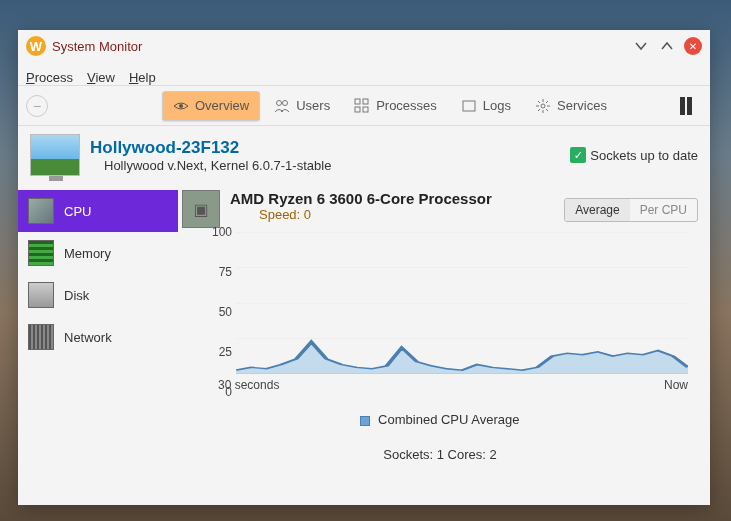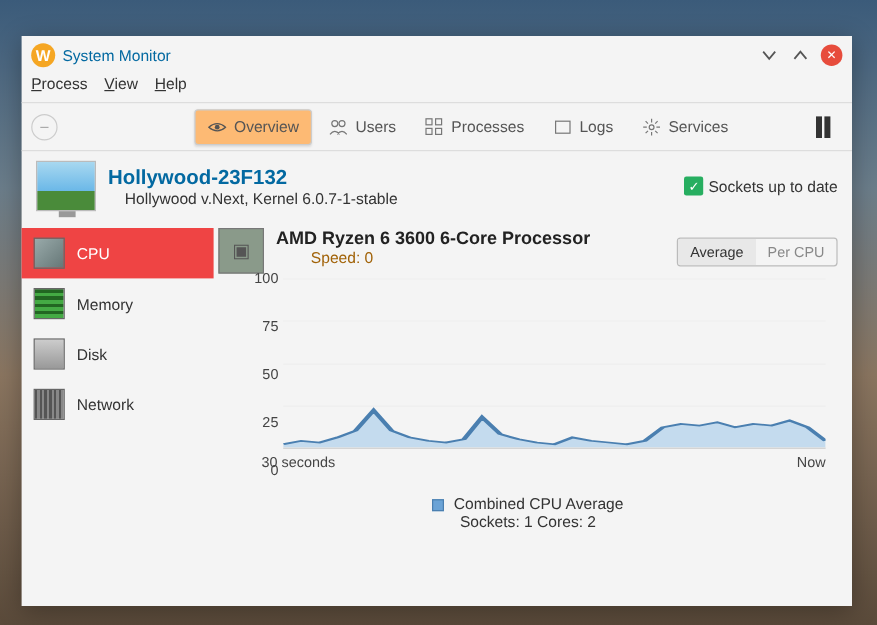--- a/index.html
+++ b/index.html
@@ -1,24 +1,24 @@
 <!DOCTYPE html>
 <html><head>
 <meta charset="utf-8">
 <style>
 * { box-sizing: border-box; margin: 0; padding: 0; font-family: -apple-system, "Segoe UI", sans-serif; }
 body { background: linear-gradient(180deg, #3b5b7a 0%, #6b7d8a 30%, #8a7560 60%, #5a4a3a 100%); width: 731px; height: 521px; overflow: hidden; position: relative; }
 .window { position: absolute; left: 18px; top: 30px; width: 692px; height: 475px; background: #f4f4f4; box-shadow: 0 4px 20px rgba(0,0,0,0.3); display: flex; flex-direction: column; }
 .titlebar { height: 32px; display: flex; align-items: center; padding: 0 8px; }
 .app-icon { width: 20px; height: 20px; background: #f5a623; border-radius: 50%; display: flex; align-items: center; justify-content: center; color: #fff; font-weight: bold; font-size: 13px; margin-right: 6px; }
-.title { font-size: 13px; color: #0369a1; flex: 1; }
+.title { font-size: 13px; color: #7f1d1d; flex: 1; }
 .win-btns { display: flex; gap: 8px; align-items: center; }
 .win-btn { width: 18px; height: 18px; display: flex; align-items: center; justify-content: center; cursor: pointer; }
 .close-btn { background: #e74c3c; border-radius: 50%; color: #fff; font-size: 10px; }
-.menubar { height: 24px; display: flex; align-items: flex-start; padding: 0 8px; gap: 14px; font-size: 13px; color: #333; border-bottom: 1px solid #ddd; }
+.menubar { height: 24px; display: flex; align-items: flex-end; padding: 0 8px; gap: 14px; font-size: 13px; color: #333; border-bottom: 1px solid #ddd; }
 .menu-item { cursor: pointer; }
 .menu-item u { text-decoration: underline; }
 .toolbar { height: 40px; display: flex; align-items: center; padding: 0 8px; gap: 4px; border-bottom: 1px solid #ddd; }
 .zoom-out { width: 22px; height: 22px; border: 1px solid #ccc; border-radius: 50%; display: flex; align-items: center; justify-content: center; color: #aaa; font-size: 14px; margin-right: 110px; }
 .tab { display: flex; align-items: center; gap: 6px; padding: 6px 10px; font-size: 13px; color: #555; cursor: pointer; border-radius: 3px; }
 .tab.active { background: #fdba74; border: 1px solid #ccc; box-shadow: 0 1px 2px rgba(0,0,0,0.1); }
 .tab-icon { width: 16px; height: 16px; }
 .spacer { flex: 1; }
 .pause-btn { width: 22px; height: 18px; display: flex; gap: 2px; cursor: pointer; }
 .pause-btn span { width: 5px; background: #333; }
@@ -26,39 +26,39 @@
 .monitor-icon { width: 50px; height: 42px; border: 1px solid #bbb; background: linear-gradient(180deg,#a8d8f0,#6bb8e8 60%,#4a8b3a 60%); position: relative; }
 .monitor-icon::after { content:''; position:absolute; bottom:-6px; left:18px; width:14px; height:5px; background:#999; }
 .host-info { flex: 1; }
 .hostname { font-size: 17px; font-weight: 700; color: #0369a1; }
 .kernel { font-size: 13px; color: #333; margin-left: 14px; }
 .uptodate { display: flex; align-items: center; gap: 4px; font-size: 13px; color: #333; }
 .check { width: 16px; height: 16px; background: #27ae60; color: #fff; font-size: 11px; display: flex; align-items: center; justify-content: center; border-radius: 2px; }
 .body { flex: 1; display: flex; }
 .sidebar { width: 160px; padding-top: 6px; }
 .side-item { display: flex; align-items: center; gap: 10px; padding: 8px 10px; font-size: 13px; color: #333; cursor: pointer; }
-.side-item.active { background: #ef4444; color: #fff; }
+.side-item.active { background: #6d28d9; color: #fff; }
 .res-icon { width: 26px; height: 26px; background: #888; border: 1px solid #666; }
 .cpu-chip { background: linear-gradient(135deg,#9aa,#677); }
 .main { flex: 1; padding: 6px 12px 0 4px; display: flex; flex-direction: column; }
 .cpu-head { display: flex; align-items: flex-start; gap: 10px; }
 .chip-img { width: 38px; height: 38px; background: #8a9a8a; border: 1px solid #777; display:flex; align-items:center; justify-content:center; color:#555; }
 .cpu-name { font-size: 15px; font-weight: 600; color: #222; }
 .cpu-speed { font-size: 13px; color: #a16207; margin-left: 29px; }
 .view-toggle { margin-left: auto; display: flex; border: 1px solid #bbb; border-radius: 3px; overflow: hidden; font-size: 12px; margin-top: 8px; }
 .vt-btn { padding: 4px 10px; cursor: pointer; color: #888; }
 .vt-btn.active { background: #e8e8e8; color: #333; }
 .chart { position: relative; margin: 4px 0 0 18px; height: 160px; }
 .ylabel { position: absolute; right: calc(100% - 32px); font-size: 12px; color: #444; transform: translateY(-50%); }
 .plot { position: absolute; left: 36px; top: 0; right: 10px; bottom: 18px; border-bottom: 1px solid #ccc; }
 .grid { position: absolute; left:0; right:0; border-top: 1px solid #eee; }
 .xlabels { position: absolute; bottom: 0; left: 18px; right: 10px; display: flex; justify-content: space-between; font-size: 12px; color: #444; }
 .legend { text-align: center; font-size: 13px; color: #333; margin-top: 20px; }
 .leg-sw { display: inline-block; width: 10px; height: 10px; background: #6ba3d6; border: 1px solid #4a7fb0; margin-right: 4px; vertical-align: middle; }
-.sockets { text-align: center; font-size: 13px; color: #333; }
+.sockets { text-align: center; font-size: 13px; color: #333; margin-top: 20px; }
 svg.spark { width: 100%; height: 100%; }
 </style>
 </head>
 <body>
 
 <div class="window">
 
   <div class="titlebar">
     <div class="app-icon">W</div>
     <div class="title">System Monitor</div>

